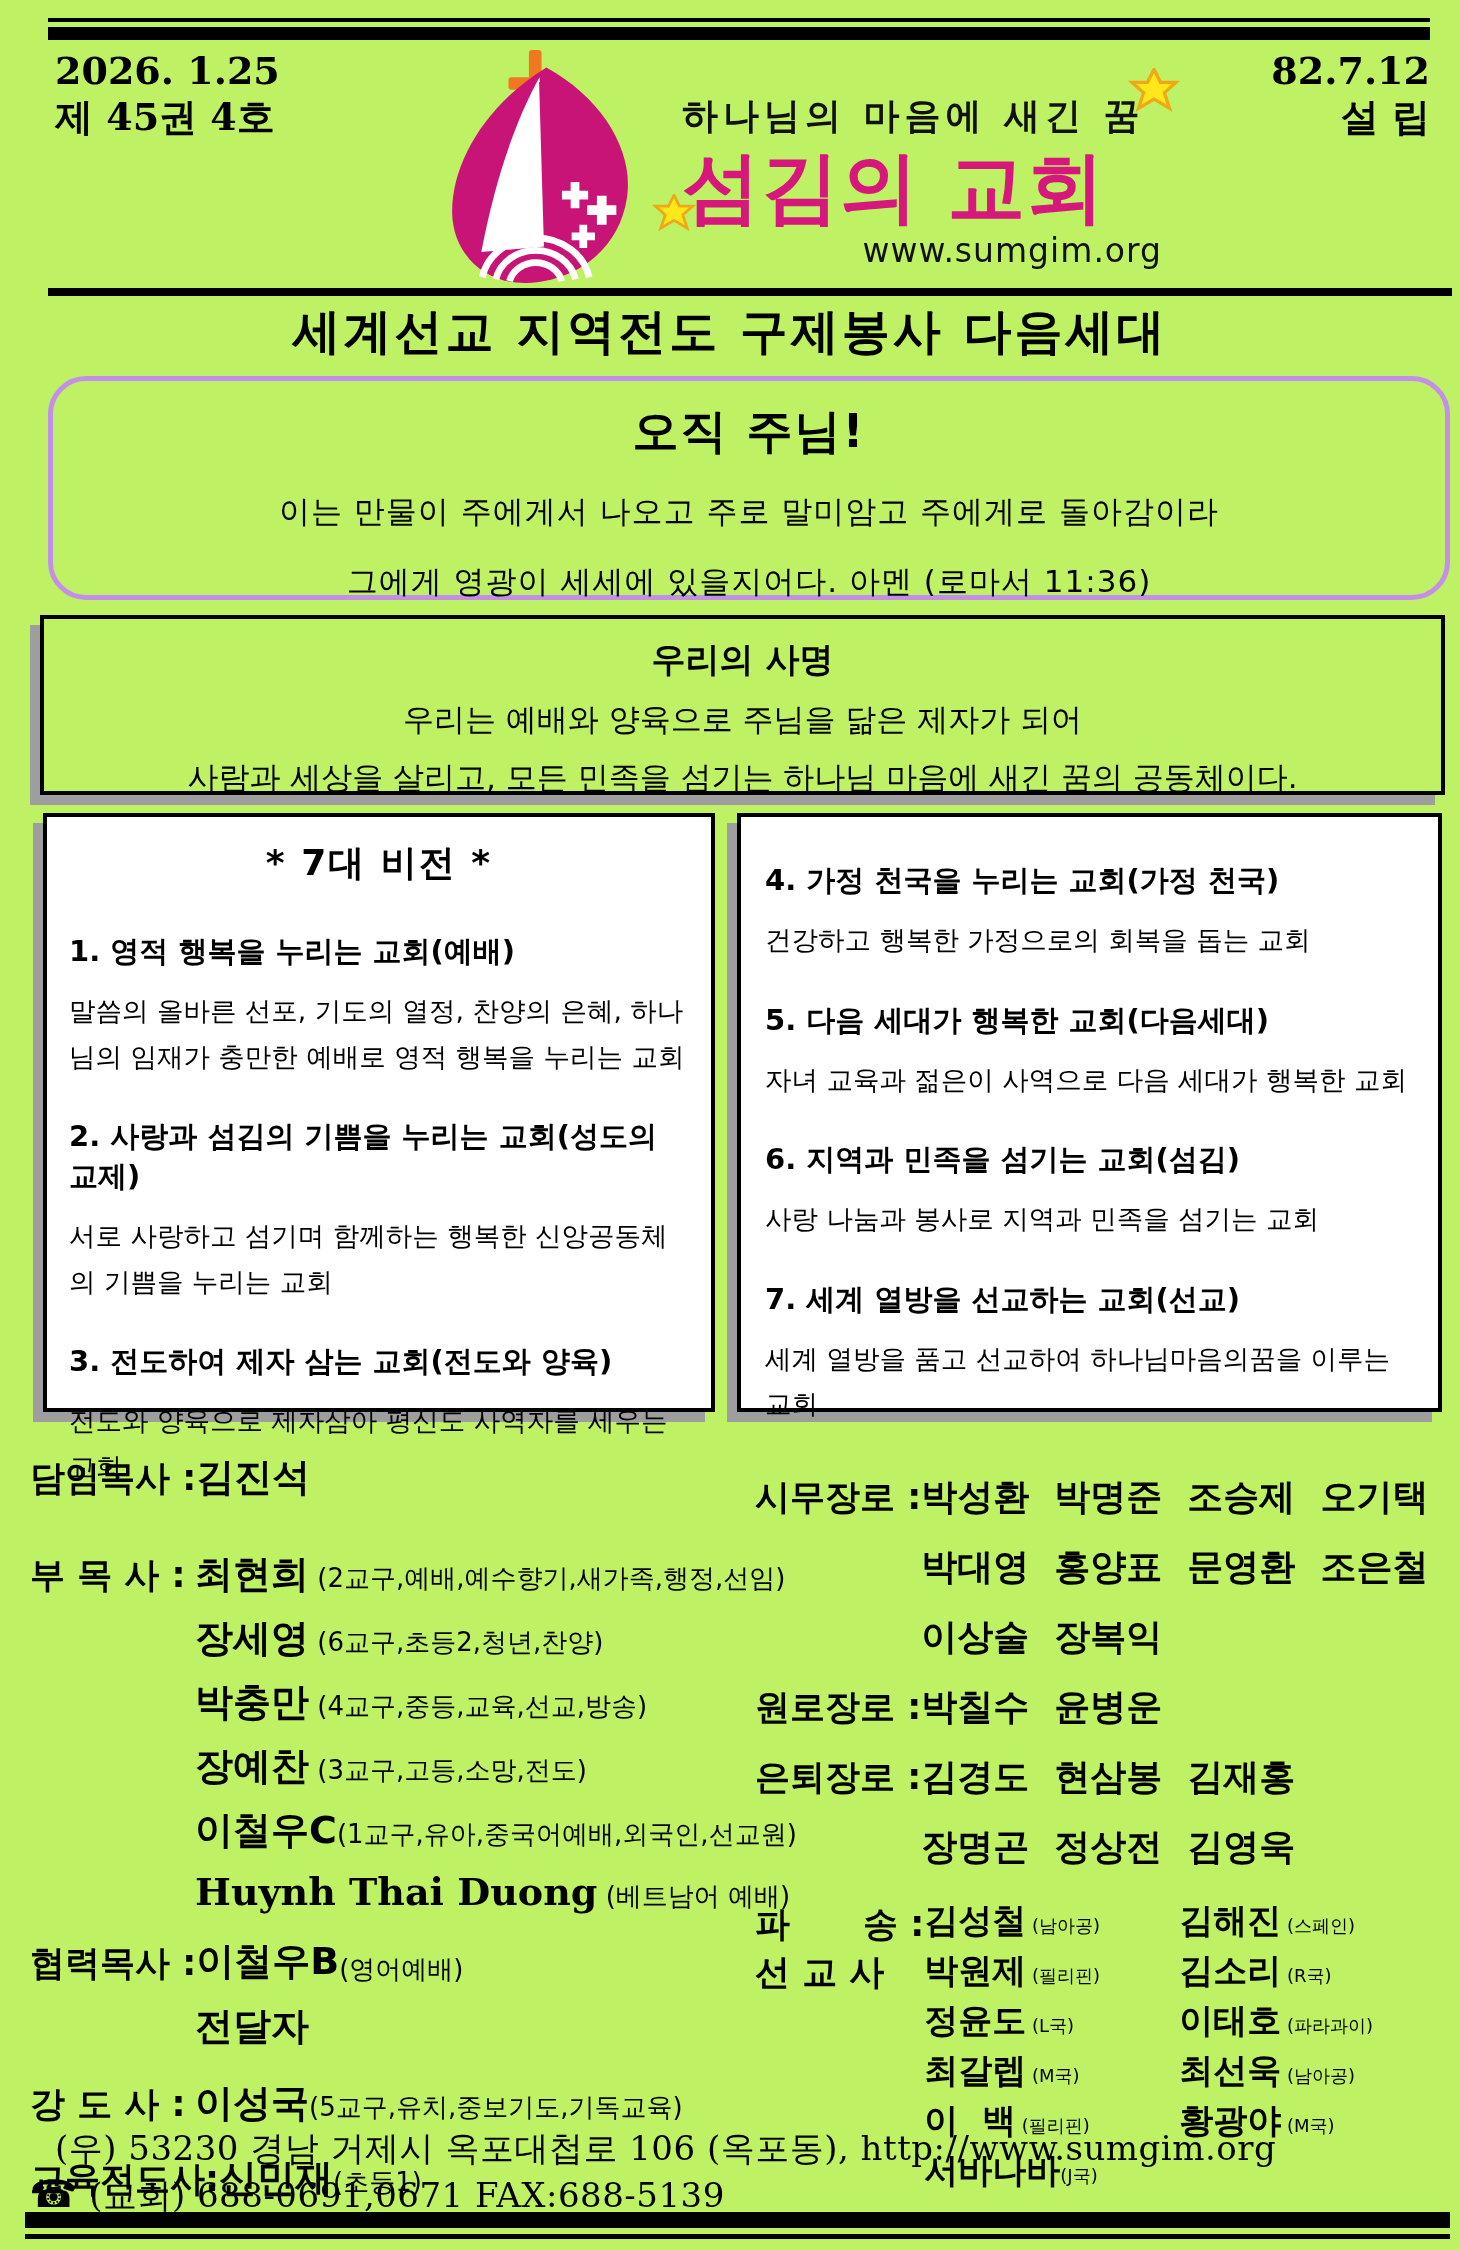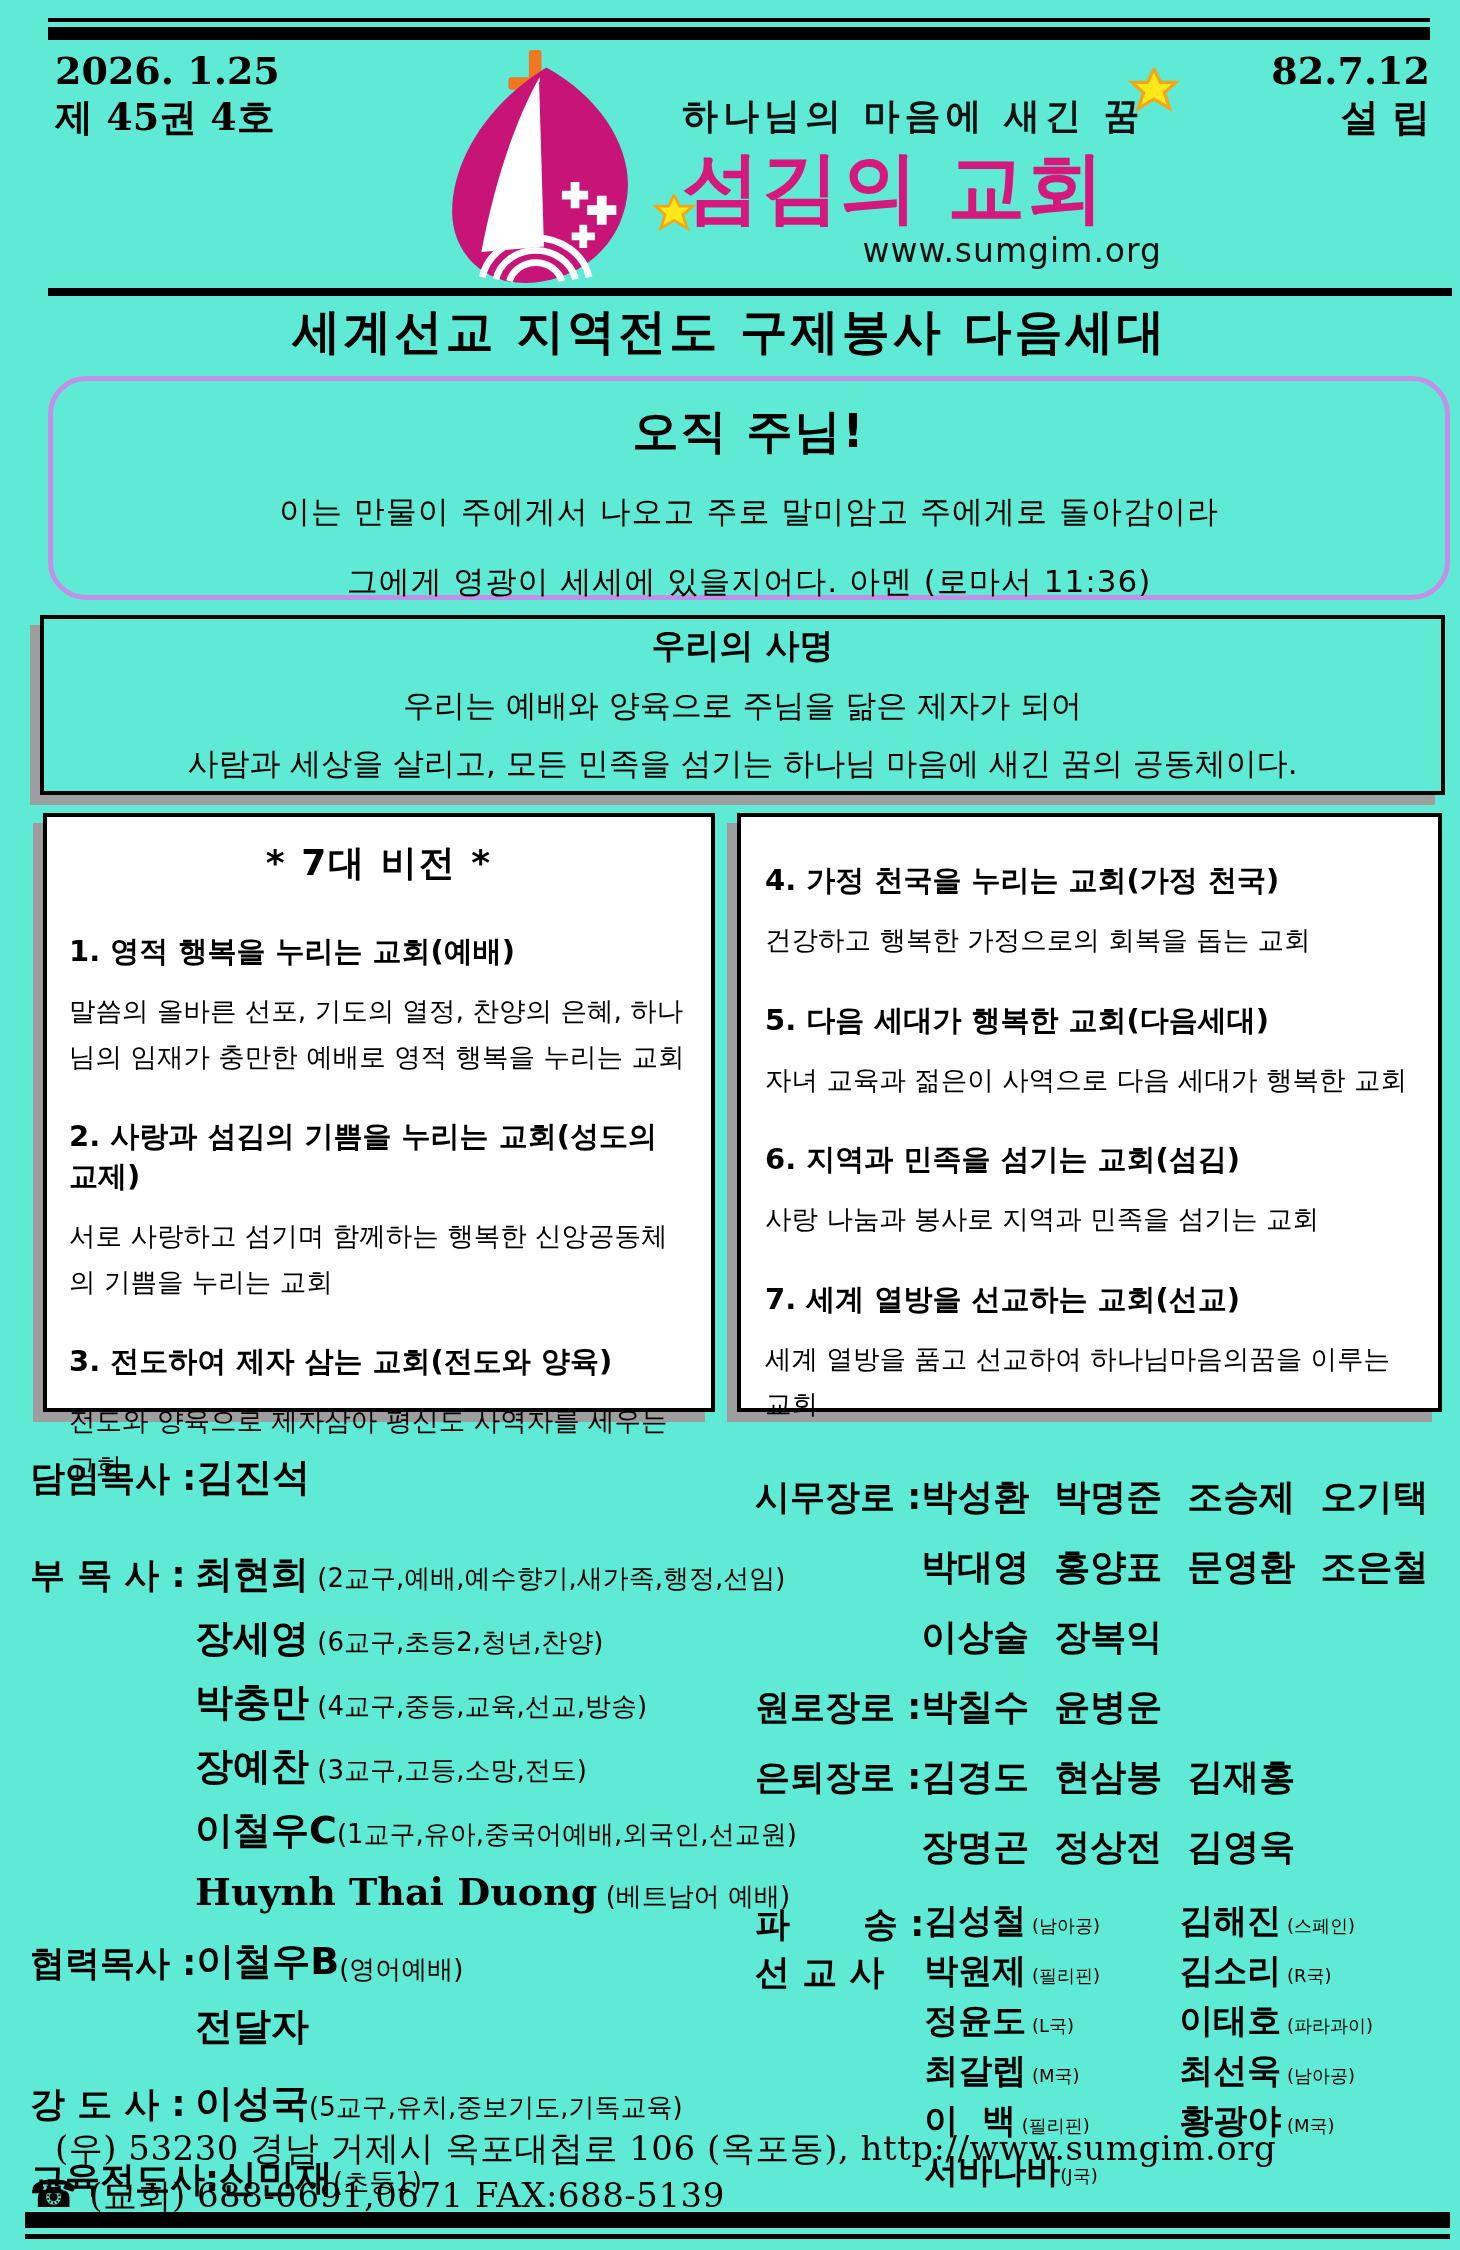--- a/index.html
+++ b/index.html
@@ -1,16 +1,16 @@
 <!DOCTYPE html>
 <html><head>
 <meta charset="utf-8">
 <style>
   html,body{margin:0;padding:0;background:#e8e8e8;}
-  .page{position:relative;width:1460px;height:2250px;background:#5eead4;margin:0 auto;
+  .page{position:relative;width:1460px;height:2250px;background:#bef264;margin:0 auto;
         font-family:"DejaVu Sans","Liberation Sans",sans-serif;color:#000;overflow:hidden;}
   .abs{position:absolute;}
   .serif{font-family:"DejaVu Serif","Liberation Serif",serif;}
 
   
   .rule{background:#000;}
   .top-thin{left:48px;top:18px;width:1382px;height:4px;}
   .top-thick{left:48px;top:27px;width:1382px;height:13px;}
   .header-divider{left:48px;top:288px;width:1404px;height:8px;}
   .bottom-thick{left:25px;top:2212px;width:1425px;height:16px;}
@@ -35,21 +35,21 @@
   .main-title{left:0;top:300px;width:100%;text-align:center;font-size:48px;font-weight:700;letter-spacing:3px;}
 
   
   .verse-box{left:48px;top:376px;width:1392px;height:214px;border:5px solid #c48fe8;border-radius:38px;text-align:center;}
   .verse-head{font-size:46px;font-weight:700;margin-top:20px;letter-spacing:2px;}
   .verse-line{font-size:31px;margin-top:28px;letter-spacing:1px;}
 
   
   .mission-box{left:40px;top:615px;width:1397px;height:172px;border:4px solid #000;
                box-shadow:-10px 10px 0 #9e9e9e;text-align:center;}
-  .mission-title{font-size:34px;font-weight:700;margin-top:4px;text-align:center;}
+  .mission-title{font-size:34px;font-weight:700;margin-top:18px;text-align:center;}
   .mission-line{font-size:31px;margin-top:16px;}
 
   
   .vision-box{border:4px solid #000;box-shadow:-10px 10px 0 #9e9e9e;background:#fff;}
   .vision-left{left:43px;top:813px;width:672px;height:599px;padding:22px 22px 0 22px;box-sizing:border-box;}
   .vision-right{left:737px;top:813px;width:705px;height:599px;padding:44px 24px 0 24px;box-sizing:border-box;}
   .vision-title{text-align:center;font-size:36px;font-weight:700;margin-bottom:44px;letter-spacing:2px;}
   .v-item{margin-bottom:38px;}
   .v-head{font-size:29px;font-weight:700;margin-bottom:16px;}
   .v-body{font-size:26.5px;line-height:1.72;}

